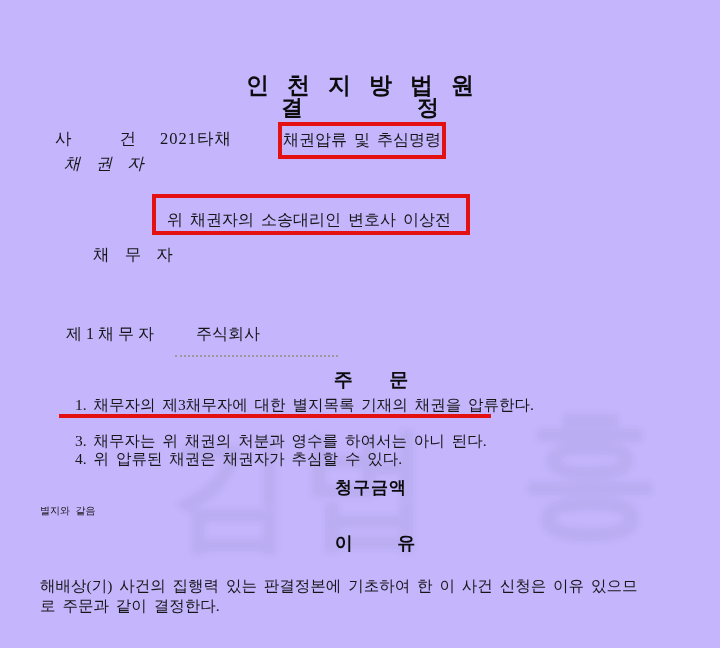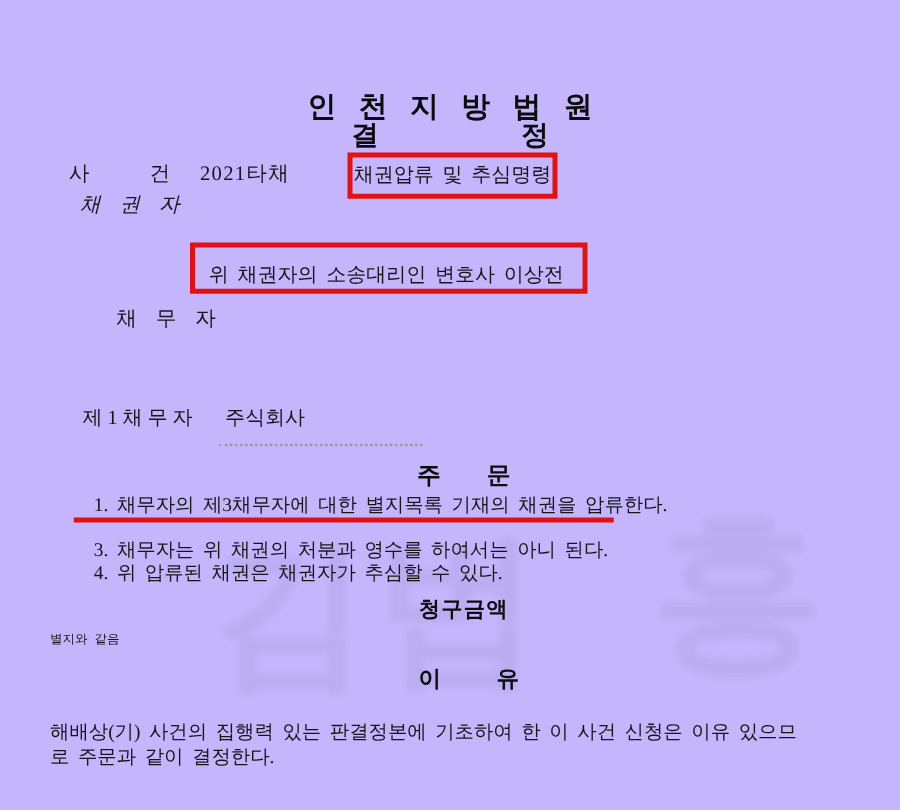--- a/index.html
+++ b/index.html
@@ -22,21 +22,21 @@
   .case-label{top:128px;left:55px;width:81px;display:flex;justify-content:space-between;font-size:16.5px;}
   .case-number{top:128px;left:160px;font-size:16.5px;letter-spacing:1px;}
   .hl-box{
     border:4px solid var(--highlight,#e31111);box-sizing:border-box;
     display:flex;align-items:center;background:transparent;
   }
   .box-case{top:122px;left:278px;width:168px;height:37px;justify-content:center;font-size:16px;word-spacing:3px;}
   .box-counsel{top:194px;left:152px;width:318px;height:41px;padding-left:11px;font-size:16px;word-spacing:3px;align-items:flex-end;}
   .party-label{font-size:16.5px;word-spacing:11px;}
   .third-row{top:306px;left:50px;font-size:16px;}
-  .third-row .val{margin-left:26px;word-spacing:2px;}
+  .third-row .val{margin-left:42px;word-spacing:2px;}
   .dots{top:355px;left:175px;width:163px;height:0;border-top:2px dotted #9a9a9a;}
   .h-jumun{top:367px;left:0;width:720px;text-align:center;font-weight:bold;font-size:19px;word-spacing:30px;transform:translateX(11px);color:#0c0c0c;}
   .order-item{left:40px;font-size:15.5px;word-spacing:3px;line-height:18px;margin-left:35px;}
   .underline1{top:414px;left:59px;width:432px;height:4px;background:var(--highlight,#e31111);}
   .h-claim{top:476px;left:0;width:720px;text-align:center;font-weight:bold;font-size:17px;letter-spacing:1px;transform:translateX(11px);color:#0c0c0c;}
   .claim-val{top:504px;left:40px;font-size:10px;word-spacing:3px;}
   .h-reason{top:531px;left:0;width:720px;text-align:center;font-weight:bold;font-size:18px;word-spacing:38px;transform:translateX(15px);color:#0c0c0c;}
   .reason-line{left:40px;font-size:15.5px;word-spacing:3px;line-height:20px;}
   .wm{
     position:absolute;font-family:"DejaVu Serif","Liberation Serif",serif;

